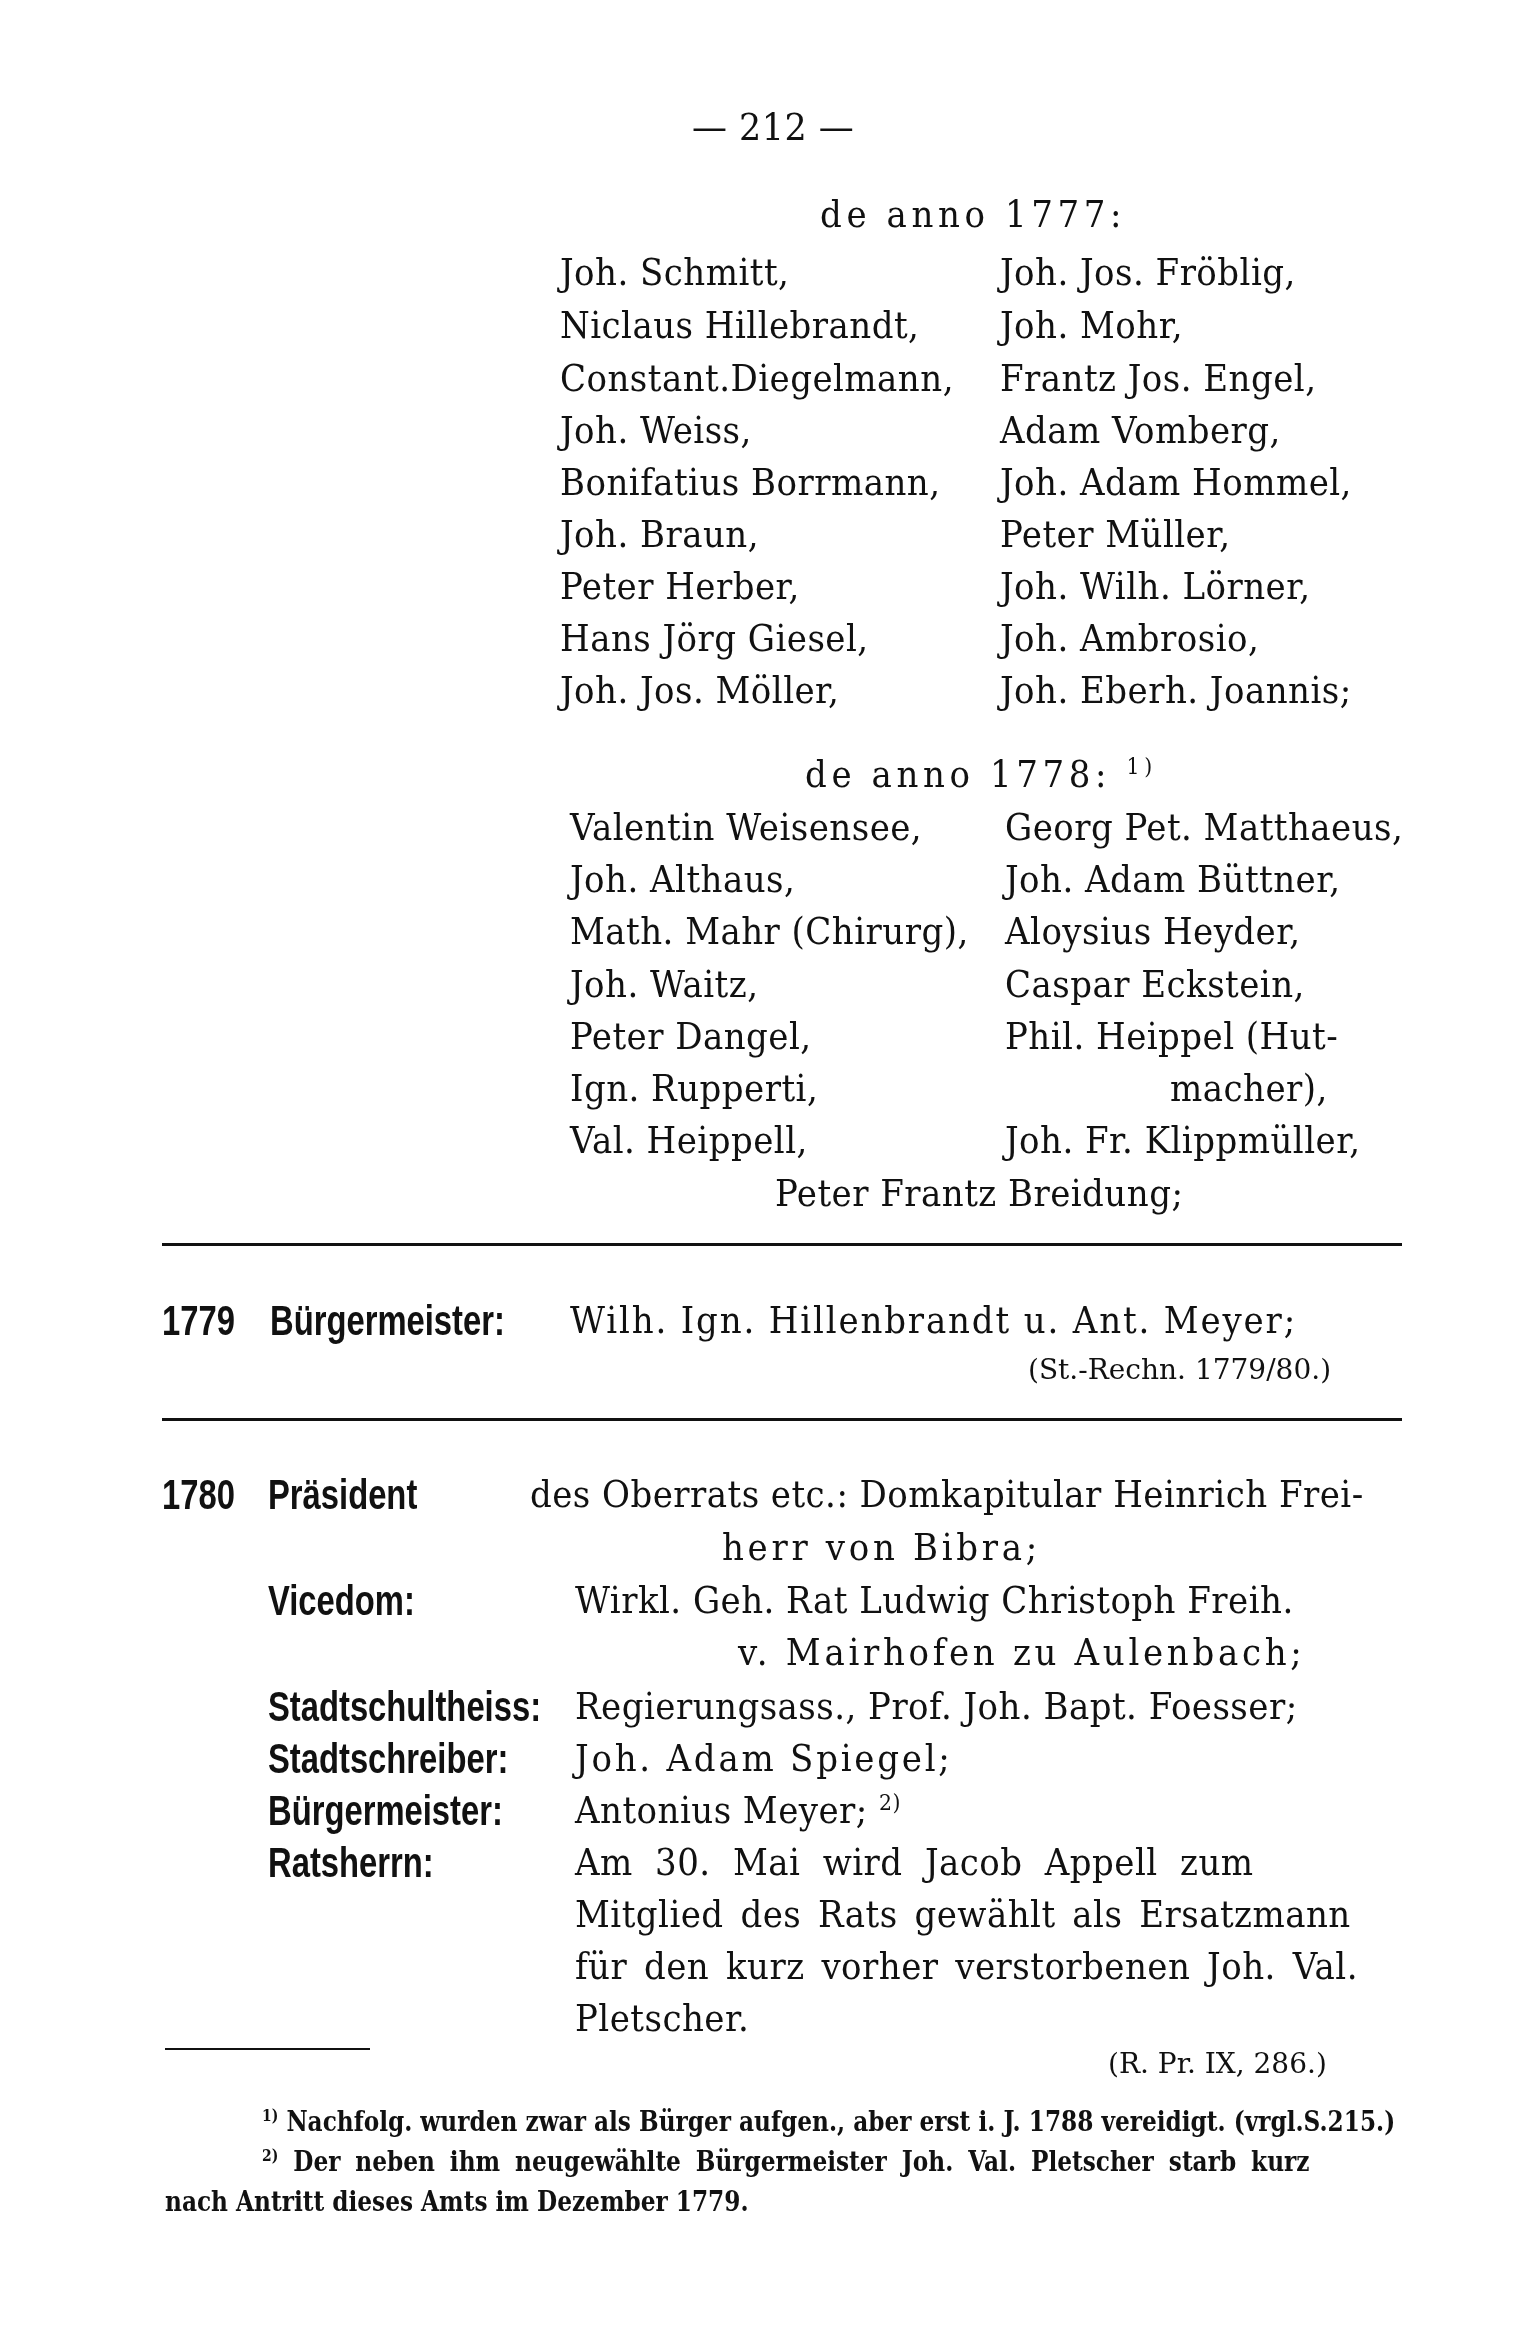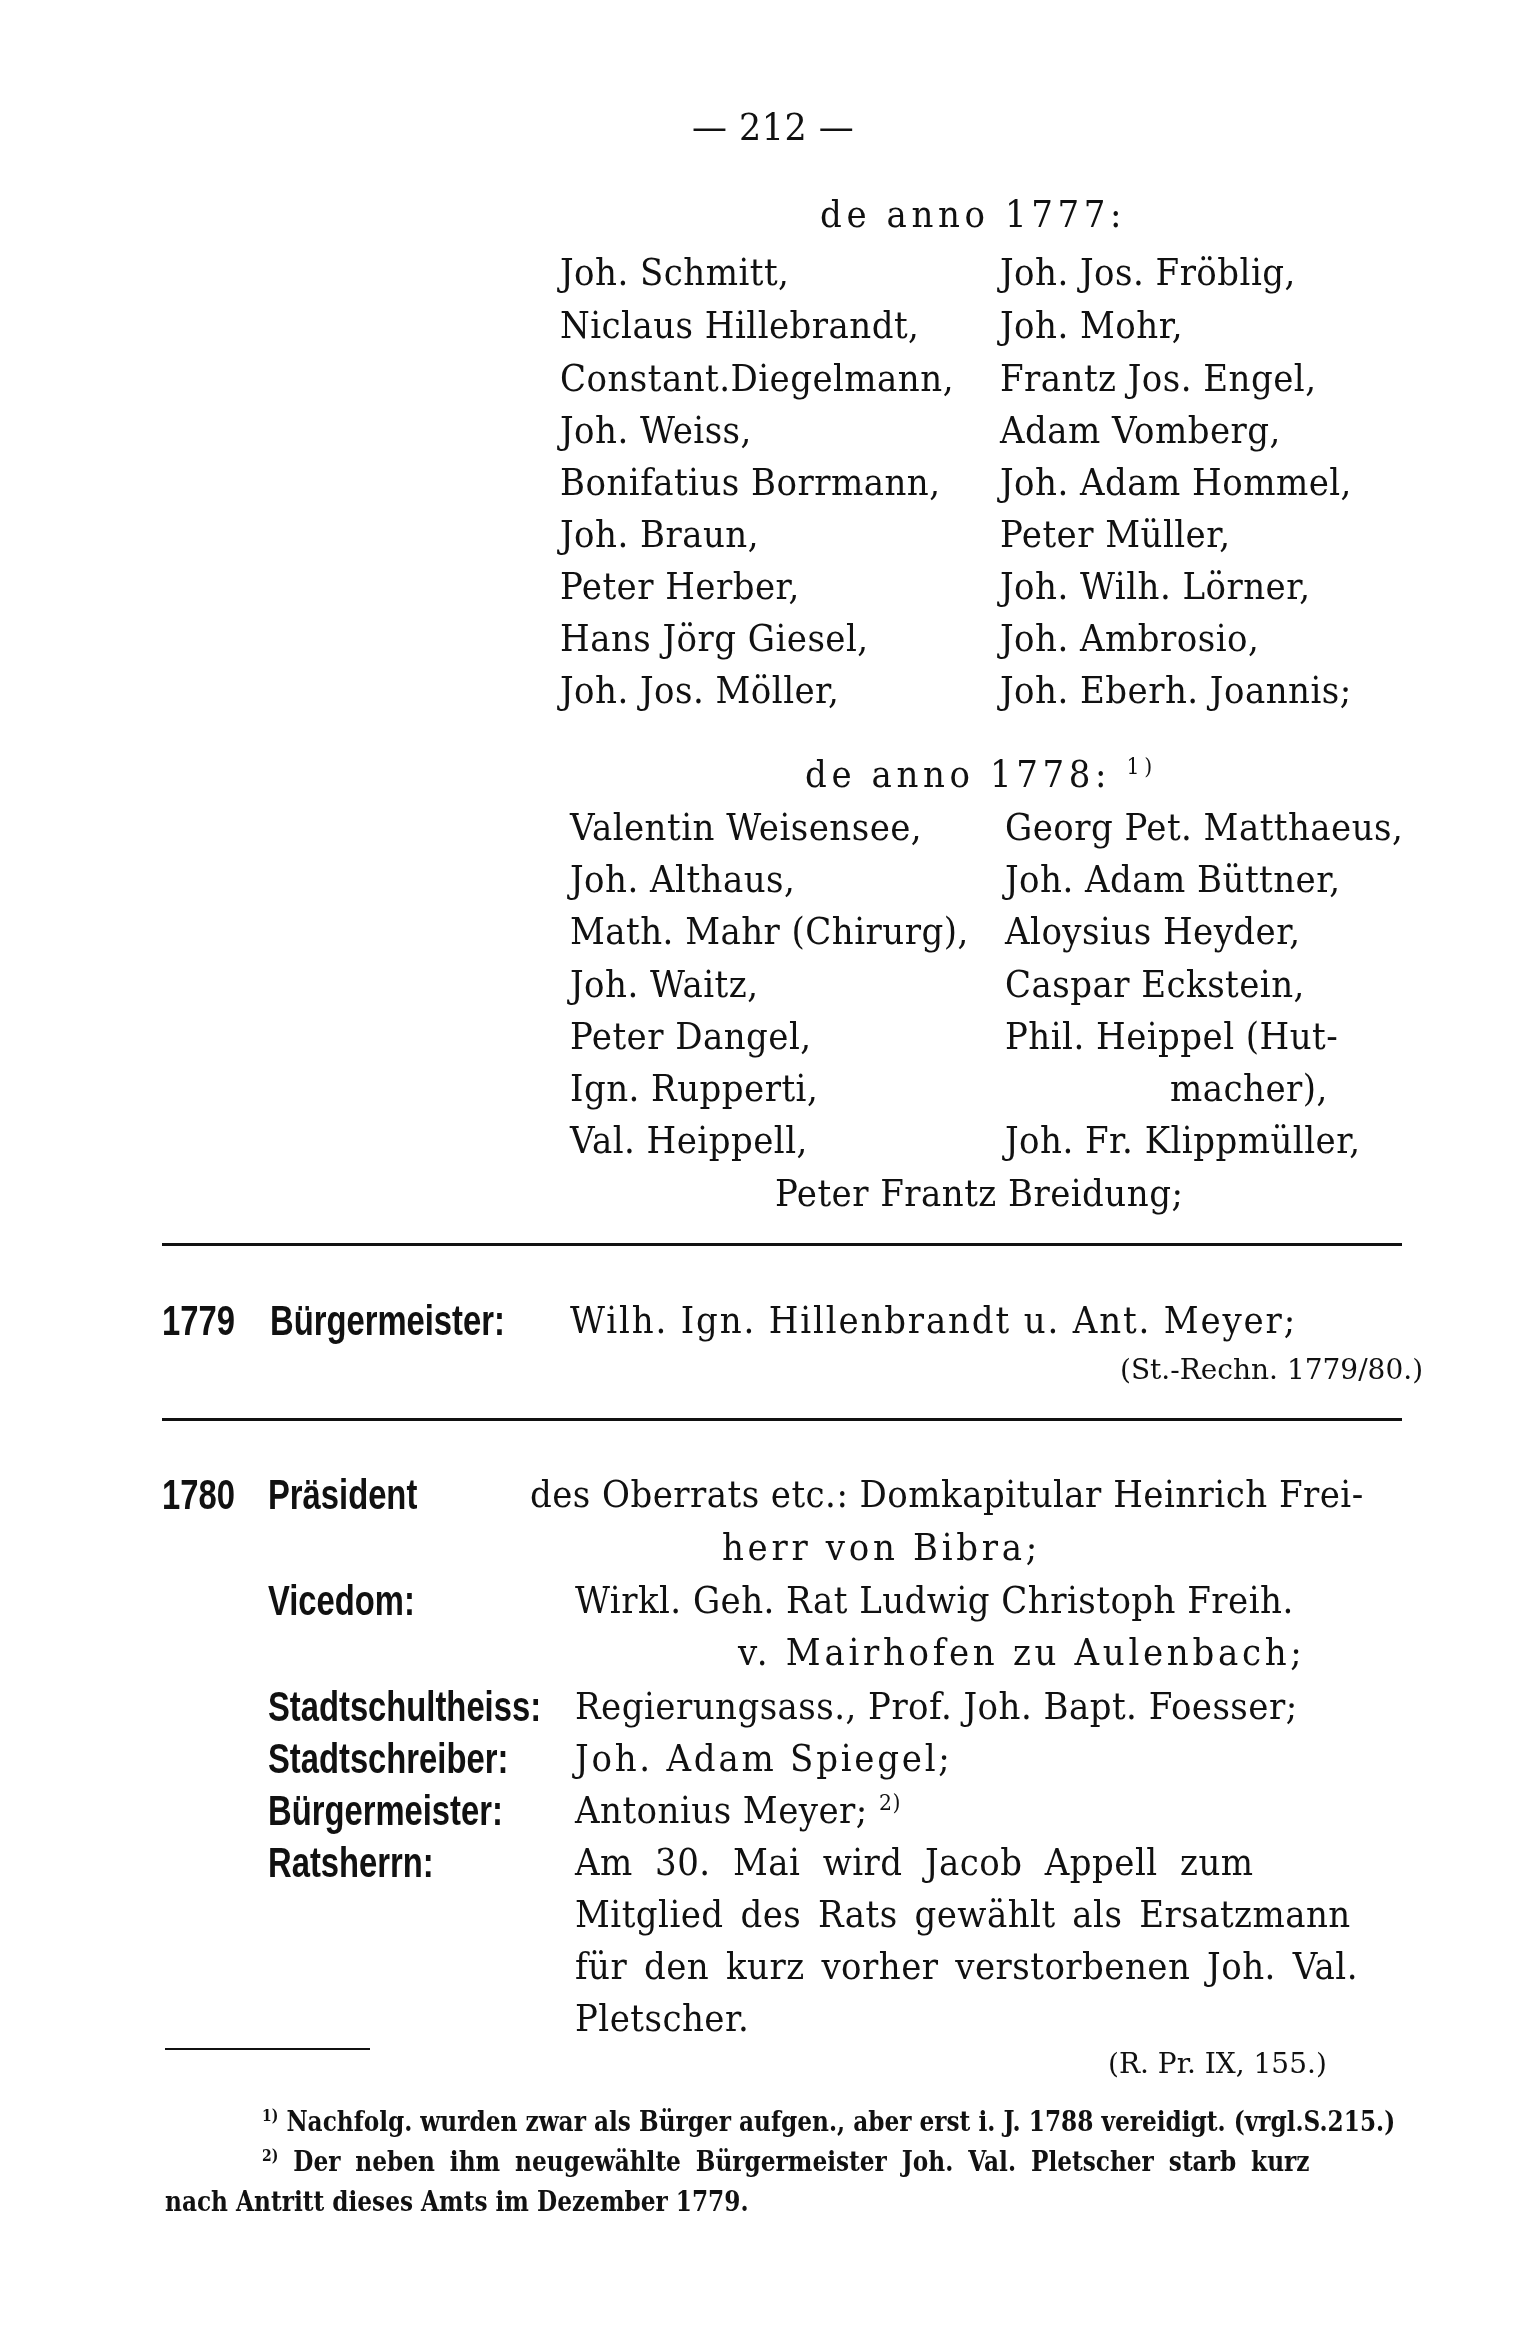--- a/index.html
+++ b/index.html
@@ -68,21 +68,21 @@
   <div class="t body" style="left:1170px; top:1070px;">macher),</div>
   <div class="t body" style="left:1005px; top:1122px;">Joh. Fr. Klippmüller,</div>
 </div>
 <div class="t body" style="left:775px; top:1175px;">Peter Frantz Breidung;</div>
 
 <div class="rule" style="left:162px; top:1243px; width:1240px; height:3px;"></div>
 
 <div class="t bold" style="left:162px; top:1300px; font-size:42px;">1779</div>
 <div class="t bold" style="left:270px; top:1300px; font-size:42px;">Bürgermeister:</div>
 <div class="t body spaced" style="left:570px; top:1302px; letter-spacing:2px;">Wilh. Ign. Hillenbrandt u. Ant. Meyer;</div>
-<div class="t small" style="left:1120px; top:1356px;">(St.-Rechn. 1779/80.)</div>
+<div class="t small" style="left:1028px; top:1356px;">(St.-Rechn. 1779/80.)</div>
 
 <div class="rule" style="left:162px; top:1418px; width:1240px; height:3px;"></div>
 
 <div class="t bold" style="left:162px; top:1474px; font-size:42px;">1780</div>
 <div class="t bold" style="left:268px; top:1474px; font-size:42px;">Präsident</div>
 <div class="t body" style="left:530px; top:1476px;">des Oberrats etc.: Domkapitular Heinrich Frei-</div>
 <div class="t body spaced" style="left:722px; top:1529px; letter-spacing:4px;">herr von Bibra;</div>
 
 <div class="t bold" style="left:268px; top:1580px; font-size:42px;">Vicedom:</div>
 <div class="t body" style="left:575px; top:1582px;">Wirkl. Geh. Rat Ludwig Christoph Freih.</div>
@@ -99,21 +99,21 @@
   <span>Antonius Meyer;</span>
   <sup>2)</sup>
 </div>
 
 <div class="t bold" style="left:268px; top:1842px; font-size:42px;">Ratsherrn:</div>
 <div class="t body" style="left:575px; top:1844px; word-spacing:12px;">Am 30. Mai wird Jacob Appell zum</div>
 <div class="t body" style="left:575px; top:1896px; word-spacing:6px;">Mitglied des Rats gewählt als Ersatzmann</div>
 <div class="t body" style="left:575px; top:1948px; word-spacing:6px;">für den kurz vorher verstorbenen Joh. Val.</div>
 <div class="t body" style="left:575px; top:2000px;">Pletscher.</div>
 
-<div class="t small" style="left:1108px; top:2050px;">(R. Pr. IX, 155.)</div>
+<div class="t small" style="left:1108px; top:2050px;">(R. Pr. IX, 286.)</div>
 
 <div class="rule" style="left:165px; top:2048px; width:205px; height:2px;"></div>
 
 <div class="t fn" style="left:262px; top:2108px;">
   <sup>1)</sup>
   <span>Nachfolg. wurden zwar als Bürger aufgen., aber erst i. J. 1788 vereidigt. (vrgl.S.215.)</span>
 </div>
 <div class="t fn" style="left:262px; top:2148px; word-spacing:8px;">
   <sup>2)</sup>
   <span>Der neben ihm neugewählte Bürgermeister Joh. Val. Pletscher starb kurz</span>

